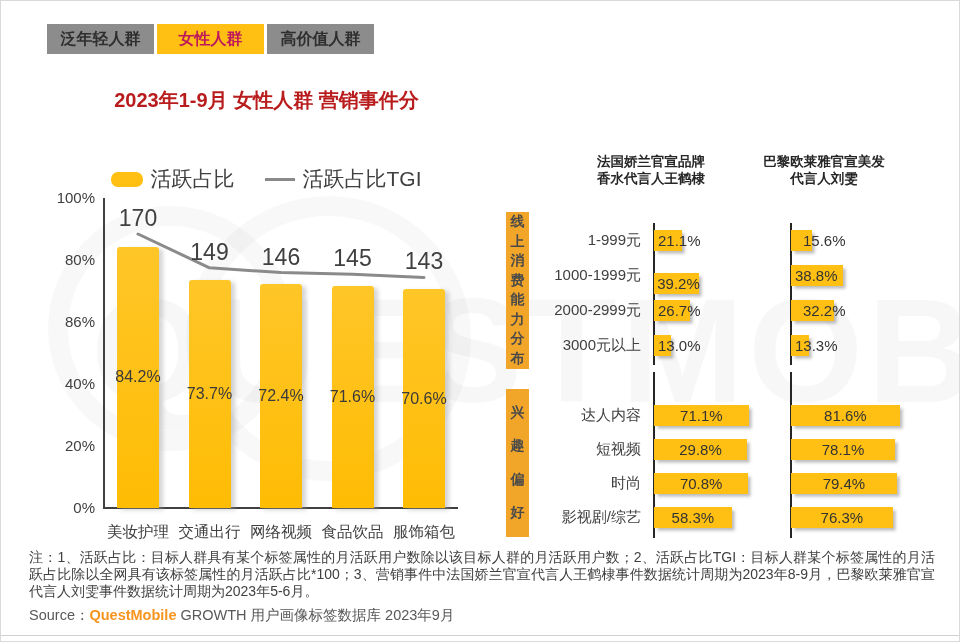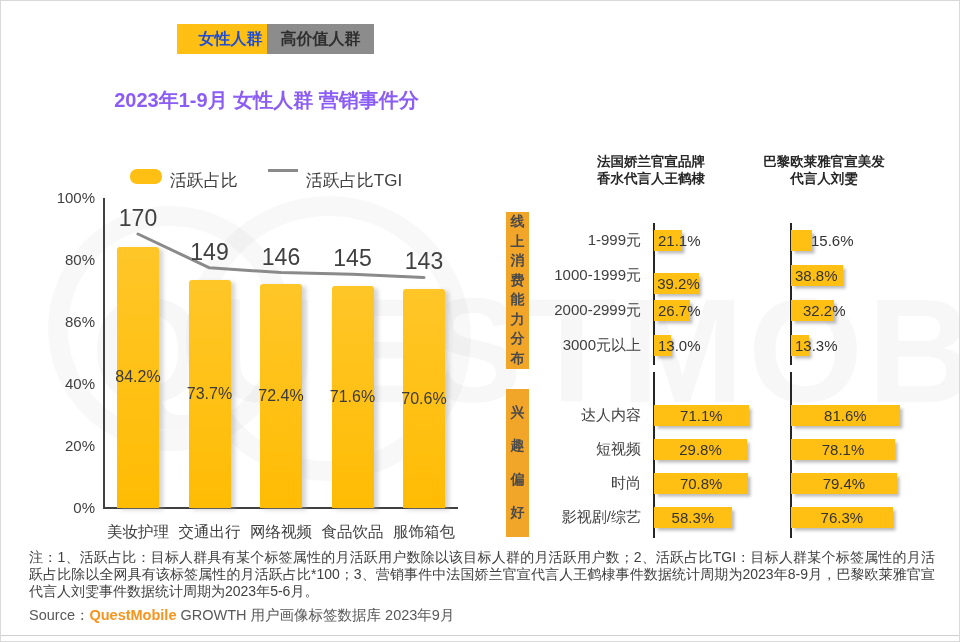--- a/index.html
+++ b/index.html
@@ -20,31 +20,31 @@
 
   .layer { position:absolute; inset:0; z-index:1; }
 
   
   .tab {
     position:absolute; top:23px; height:30px; width:107px;
     display:flex; align-items:center; justify-content:center;
     font-size:16px; font-weight:bold; color:#2e2e2e; cursor:pointer;
   }
   .tab.inactive { background:#8c8c8c; }
-  .tab.active   { background:#ffc013; color:#1d4ed8;margin-left:20px; }
+  .tab.active   { background:#ffc013; color:#be185d; }
 
   
   .chart-title {
     position:absolute; left:58px; top:86px; width:415px;
-    text-align:center; font-size:20px; font-weight:bold; color:#8b5cf6; line-height:27px;
+    text-align:center; font-size:20px; font-weight:bold; color:#b91c1c; line-height:27px;
   }
   .legend {
     position:absolute; left:100px; top:168px; width:330px; height:20px;
-    display:flex; justify-content:center; gap:8px;
-    font-size:17px; color:#404040;
+    display:flex; align-items:center; justify-content:center; gap:8px;
+    font-size:21px; color:#404040;
   }
   .legend-swatch { width:32px; height:15px; background:#ffc013; border-radius:7px; }
   .legend-line { width:30px; height:3px; background:#8a8a8a; margin-left:22px; }
 
   .ytick { position:absolute; left:34px; width:60px; text-align:right; font-size:15px; color:#404040; }
   .axis  { position:absolute; background:#404040; }
 
   .vbar {
     position:absolute; width:42px; bottom:0; z-index:2;
     background:linear-gradient(180deg,#ffc628 0%,#ffbc04 100%);
@@ -96,20 +96,21 @@
 <body>
 
 <div id="page">
 
   <div class="wm wm-ring" style="left:47px; top:205px; width:245px; height:245px;"></div>
   <div class="wm wm-ring" style="left:185px; top:195px; width:285px; height:285px;"></div>
   <div class="wm wm-text" style="left:90px; top:265px;">QUESTMOBILE</div>
 
   <div class="layer">
 
+    <div class="tab inactive" style="left:46px;">泛年轻人群</div>
     <div class="tab active" style="left:156px;">女性人群</div>
     <div class="tab inactive" style="left:266px;">高价值人群</div>
 
     <div class="chart-title">
       <span>2023年1-9月 女性人群 营销事件分</span><br>
     </div>
 
     <div class="legend">
       <span class="legend-swatch"></span>
       <span>活跃占比</span>
@@ -184,21 +185,21 @@
           <span>分</span>
           <span>布</span>
         </div>
         <div class="vline" style="left: 652px; top: 222px; height: 142px;"></div>
         <div class="vline" style="left: 789px; top: 222px; height: 142px;"></div>
         <div class="row-label" style="top: 230px;">1-999元</div>
         <div class="hbar" style="left: 653px; top: 228.5px; width: 28.1263px; justify-content: flex-start;">
           <span style="padding-left: 4px;">21.1%</span>
         </div>
         <div class="hbar" style="left: 790px; top: 228.5px; width: 20.7948px; justify-content: flex-start;">
-          <span style="padding-left: 20px;">15.6%</span>
+          <span style="padding-left: 12px;">15.6%</span>
         </div>
         <div class="row-label" style="top: 265px;">1000-1999元</div>
         <div class="hbar" style="left: 653px; top: 272px; width: 45px; justify-content: center;">
           <span style="padding-left: 4px;">39.2%</span>
         </div>
         <div class="hbar" style="left: 790px; top: 263.5px; width: 51.7204px; justify-content: flex-start;">
           <span style="padding-left: 4px;">38.8%</span>
         </div>
         <div class="row-label" style="top: 300px;">2000-2999元</div>
         <div class="hbar" style="left: 653px; top: 298.5px; width: 35.5911px; justify-content: flex-start;">

